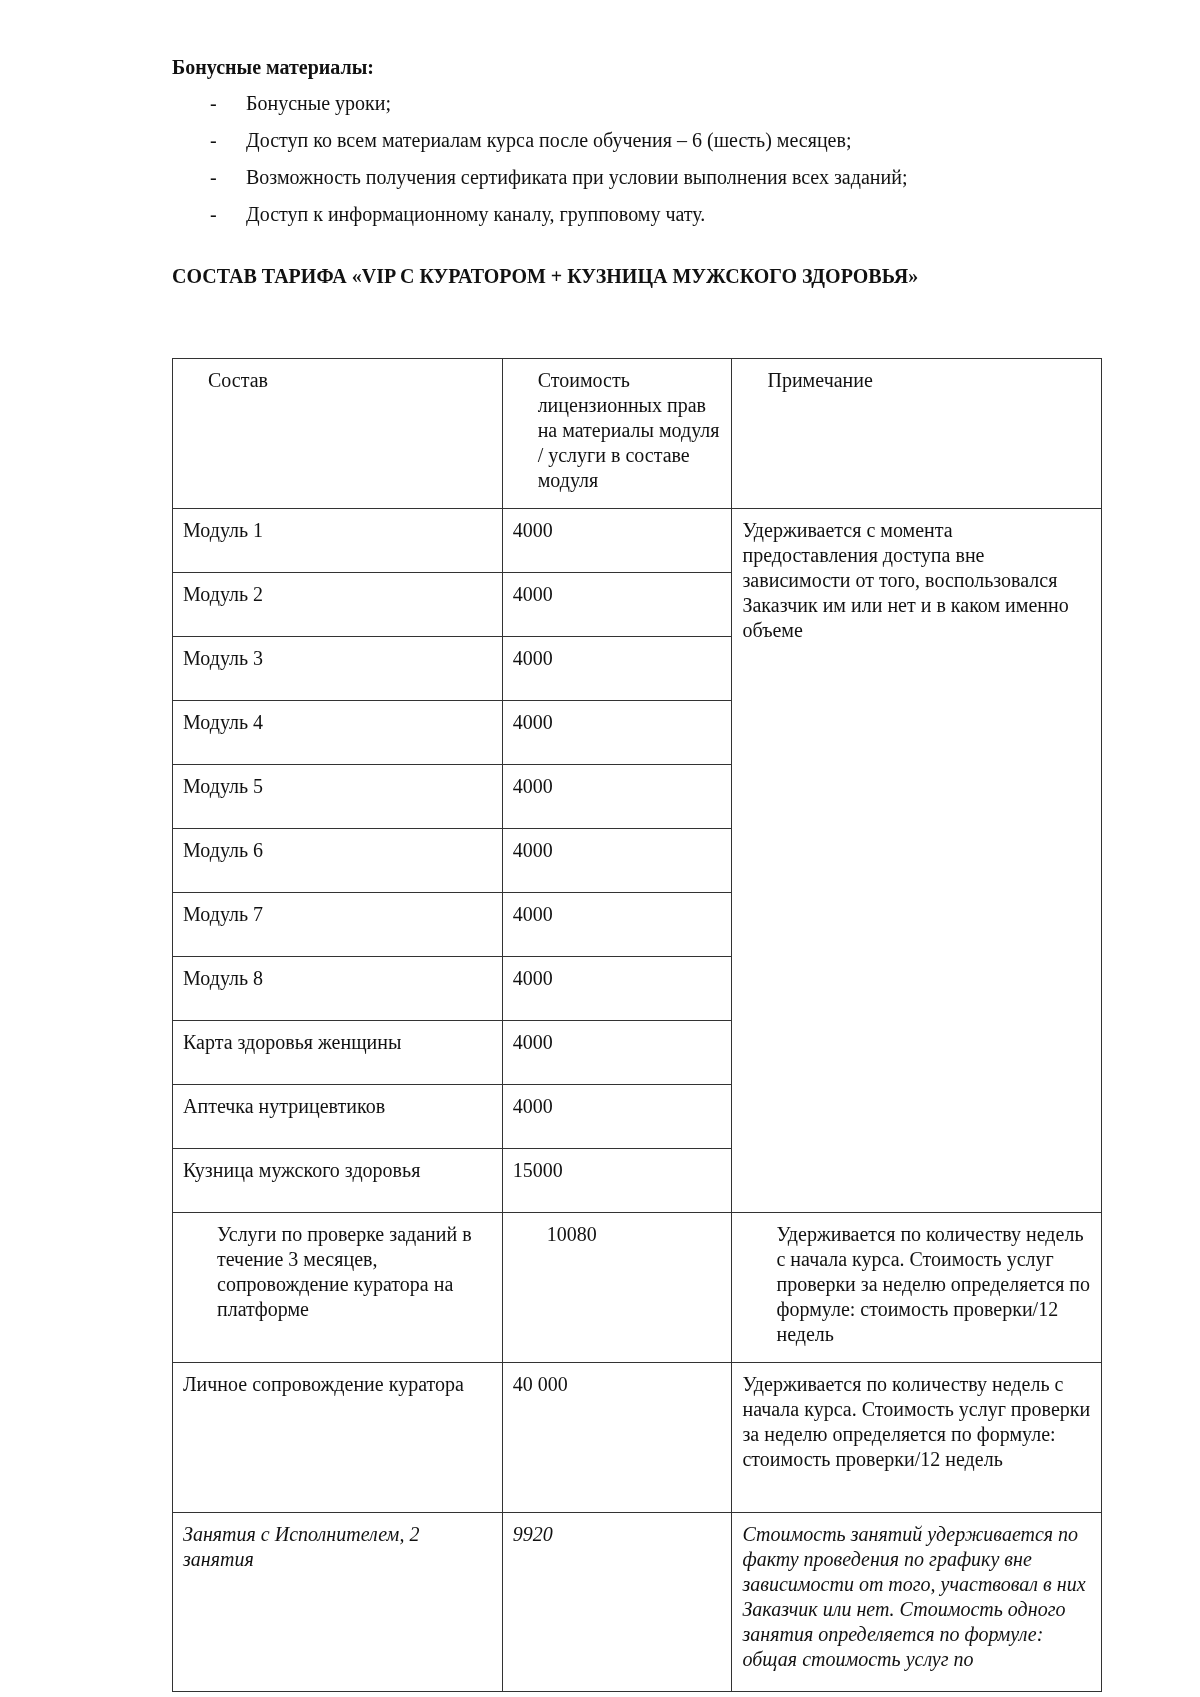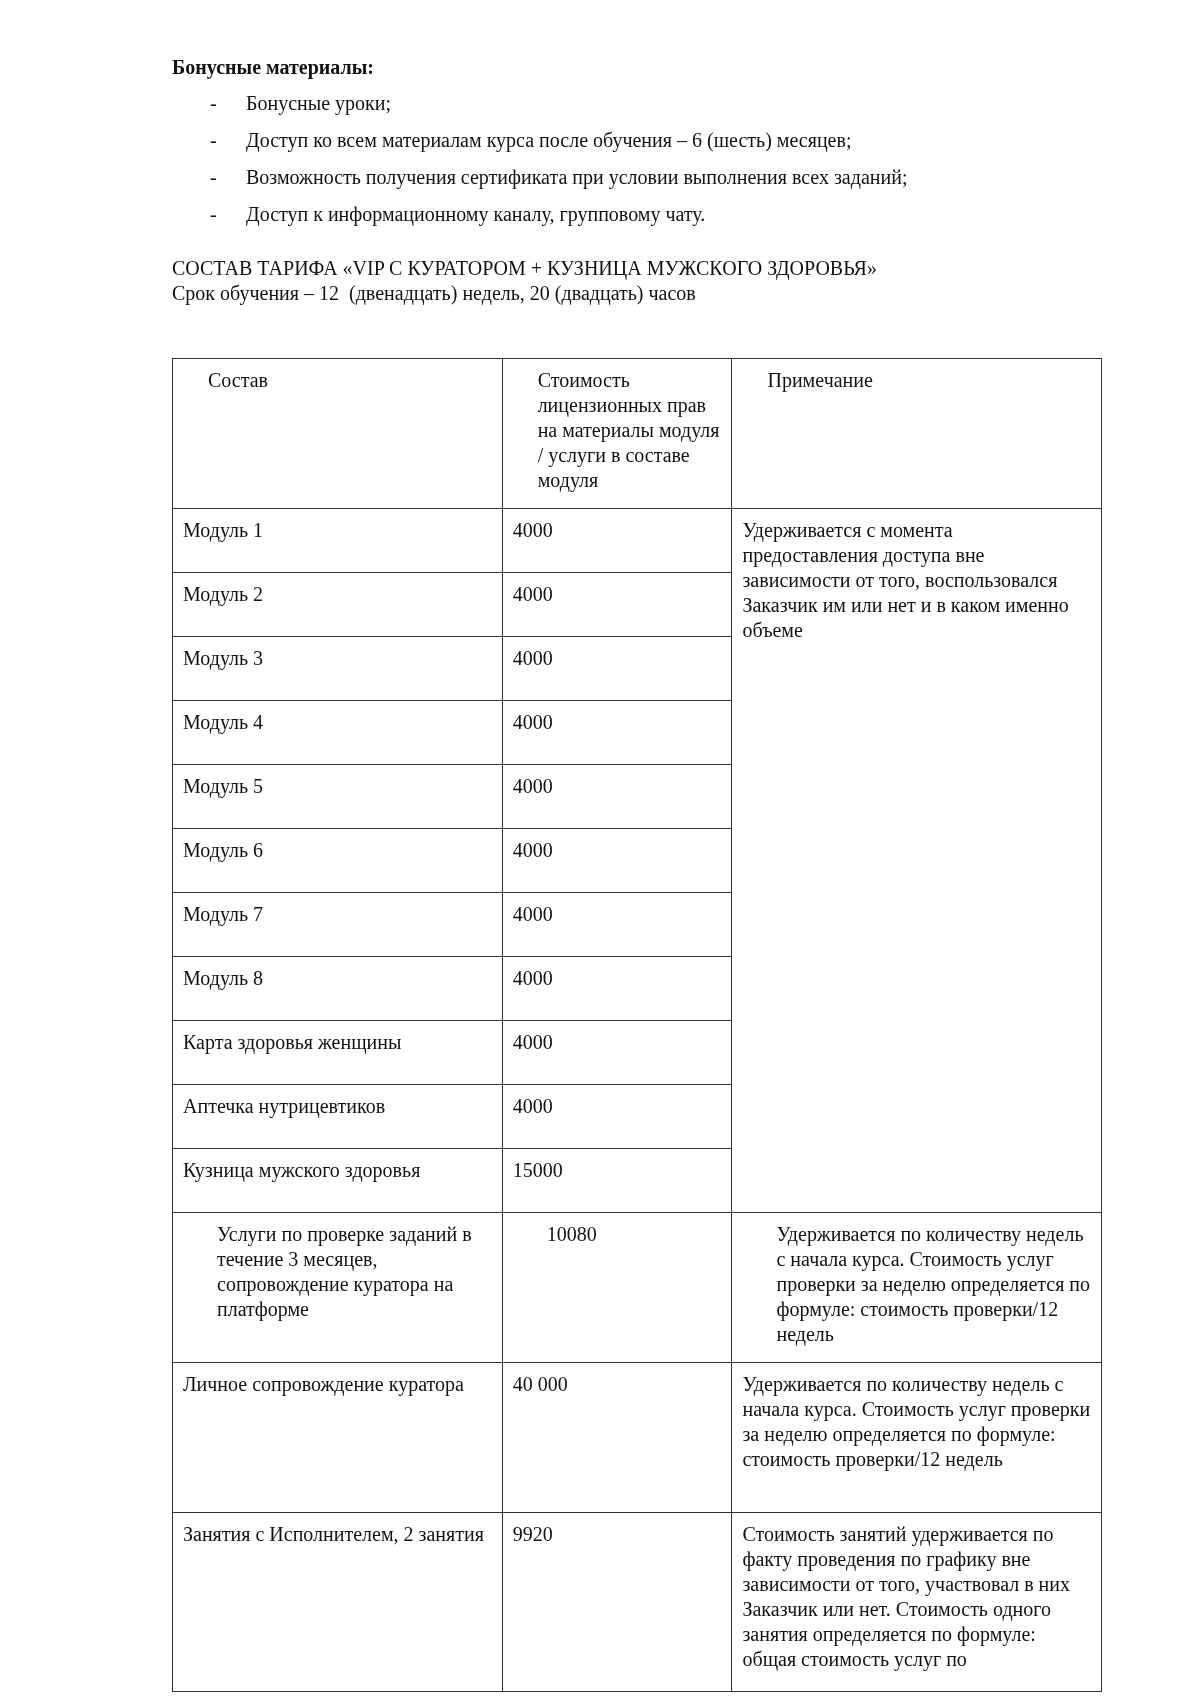--- a/index.html
+++ b/index.html
@@ -10,40 +10,40 @@
     }
     .page { position: absolute; left: 0; top: 0; width: 1200px; height: 1697px; }
     .bonus-heading {
       position: absolute; left: 172px; top: 55px;
       font-weight: bold; font-size: 20px; line-height: 24px;
     }
     .bonus-list { position: absolute; left: 172px; top: 91px; margin: 0; padding: 0; list-style: none; }
     .bonus-item { position: relative; height: 37px; font-size: 20px; line-height: 24px; }
     .bonus-item .dash { position: absolute; left: 38px; top: 0; }
     .bonus-item .text { position: absolute; left: 74px; top: 0; white-space: nowrap; }
-    .tariff-block { position: absolute; left: 172px; top: 256px; font-weight: normal; font-size: 20px; line-height: 25px; }
+    .tariff-block { position: absolute; left: 172px; top: 264px; font-weight: bold; font-size: 20px; line-height: 25px; }
     .tariff-block div { white-space: pre; }
 
     table.composition {
       position: absolute; left: 172px; top: 358px;
       width: 930px; border-collapse: collapse;
       font-size: 20px; line-height: 25px;
     }
     table.composition td {
       border: 1.5px solid #333333; vertical-align: top;
       padding: 9px 10px 9px 10px;
     }
     col.c1 { width: 330px; }
     col.c2 { width: 230px; }
     col.c3 { width: 370px; }
     tr.head td { height: 131px; padding-left: 35px; }
     tr.mod td { height: 45px; }
     tr.svc1 td { height: 131px; padding-left: 44px; }
     tr.svc2 td { height: 131px; }
-    tr.svc3 td { height: 160px; }
+    tr.svc3 td { height: 160px; font-style: italic; }
   </style>
 </head>
 <body>
 
 <div class="page">
 
   <div class="bonus-heading">Бонусные материалы:</div>
 
   <ul class="bonus-list">
     <li class="bonus-item">
@@ -59,21 +59,20 @@
       <span class="text">Возможность получения сертификата при условии выполнения всех заданий;</span>
     </li>
     <li class="bonus-item">
       <span class="dash">-</span>
       <span class="text">Доступ к информационному каналу, групповому чату.</span>
     </li>
   </ul>
 
   <div class="tariff-block">
     <div>СОСТАВ ТАРИФА «VIP С КУРАТОРОМ + КУЗНИЦА МУЖСКОГО ЗДОРОВЬЯ»</div>
-    <div>Срок обучения – 12  (двенадцать) недель, 20 (двадцать) часов</div>
   </div>
 
   <table class="composition">
     <colgroup>
         <col class="c1">
         <col class="c2">
         <col class="c3">
       </colgroup>
     <tbody>
       <tr class="head">

